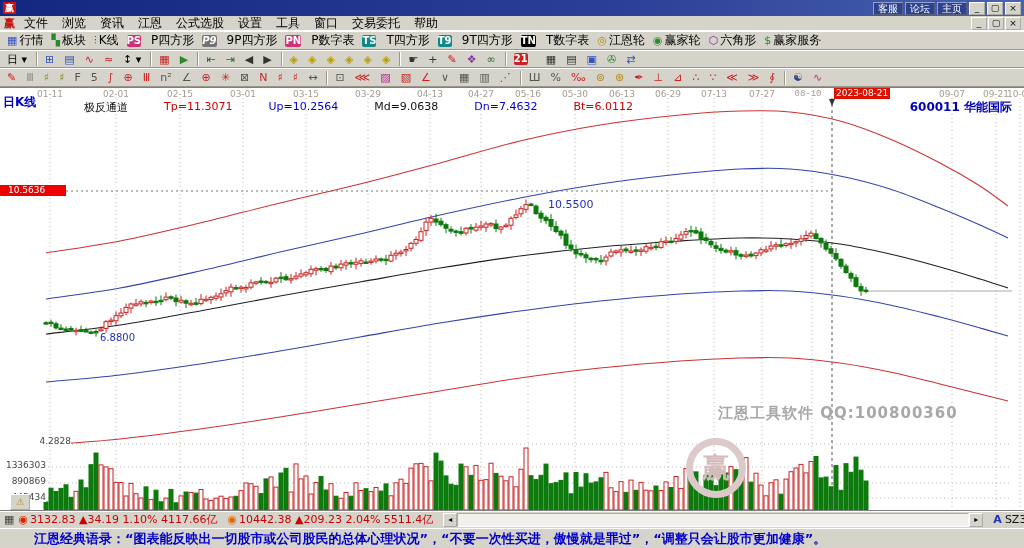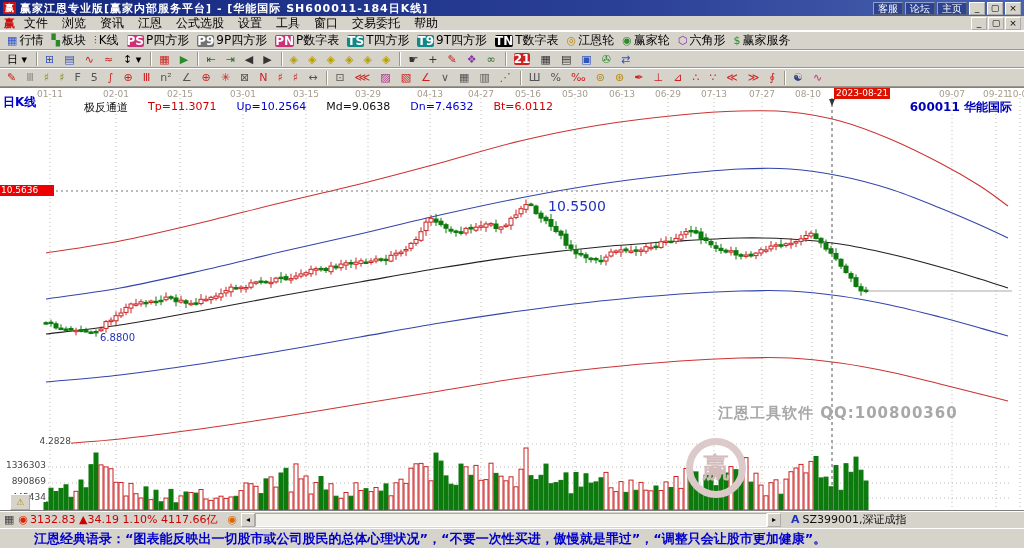--- a/index.html
+++ b/index.html
@@ -20,34 +20,34 @@
   .menu-item { padding:0 7px; height:15px; line-height:15px; font-size:12px; cursor:pointer; }
   .menu-logo { color:#cc1111; font-weight:bold; margin-right:2px; font-size:11px; }
   .mdi-controls { position:absolute; right:3px; top:1px; display:flex; gap:1px; }
 
   
   .toolbar { display:flex; align-items:center; padding:0 3px; background:#d6d3ca; border-top:1px solid #fff; border-bottom:1px solid #9a968c; }
   .row-a { height:19px; } .row-b { height:18px; } .row-c { height:19px; }
   .tbtn { display:inline-flex; align-items:center; height:17px; padding:0 3px; cursor:pointer; border:1px solid transparent; white-space:nowrap; }
   .tbtn .ic { font-size:11px; line-height:15px; margin-right:2px; }
   .tbtn .lbl { font-size:12px; color:#000; }
-  .badge { display:inline-block; min-width:14px; height:12px; line-height:12px; font-size:12px; font-weight:bold; color:#fff; text-align:left; border-radius:2px; margin-right:2px; }
+  .badge { display:inline-block; min-width:14px; height:12px; line-height:12px; font-size:10px; font-weight:bold; color:#fff; text-align:left; border-radius:2px; margin-right:10px; }
   .tsep { width:2px; height:14px; border-left:1px solid #9a968c; border-right:1px solid #fff; margin:0 3px; }
 
   
   .chart-area { position:relative; width:1024px; height:423px; background:#fff; border-top:1px solid #808080; overflow:hidden; }
   .chart-area svg { position:absolute; left:0; top:0; }
   .kline-label { position:absolute; left:3px; top:6px; color:#0000cc; font-weight:bold; font-size:12px; z-index:5; }
-  .legend { position:absolute; left:84px; top:12px; display:flex; gap:20px; font-size:11px; z-index:5; white-space:nowrap; }
+  .legend { position:absolute; left:84px; top:12px; display:flex; gap:36px; font-size:11px; z-index:5; white-space:nowrap; }
   .lg-k { color:#111; } .lg-r { color:#cc0000; } .lg-b { color:#0000cc; }
   .stock-label { position:absolute; right:12px; top:11px; color:#0000bb; font-weight:bold; font-size:12px; z-index:5; }
   .date-tick { position:absolute; top:1px; transform:translateX(-50%); font-size:9px; color:#a59d8f; white-space:nowrap; z-index:4; }
   .date-selected { position:absolute; top:0; background:#dd1100; color:#fff; font-size:9px; padding:0 2px; line-height:11px; z-index:6; white-space:nowrap; }
-  .px-marker { position:absolute; left:0; top:97px; width:54px; background:#ee0000; color:#fff; font-size:9px; line-height:11px; padding-left:1px; z-index:6; }
-  .px-high { position:absolute; color:#2233bb; font-size:14px; z-index:5; }
+  .px-marker { position:absolute; left:0; top:97px; width:66px; background:#ee0000; color:#fff; font-size:9px; line-height:11px; padding-left:8px; z-index:6; }
+  .px-high { position:absolute; color:#2233bb; font-size:11px; z-index:5; }
   .px-low { position:absolute; color:#2233bb; font-size:10px; z-index:5; }
   .ax-label { position:absolute; left:0; width:46px; text-align:right; font-size:9px; color:#444; z-index:5; background:#fff; }
   .wm-text { position:absolute; left:718px; top:316px; color:#a8a8a8; font-size:15px; font-weight:bold; letter-spacing:1px; z-index:3; }
   .wm-logo { position:absolute; left:686px; top:350px; width:60px; height:60px; border:7px solid #dcc9c9; border-radius:50%; color:#d4bcbc; font-size:28px; font-weight:bold; line-height:46px; text-align:center; z-index:3; }
   .wm-brand { position:absolute; left:756px; top:362px; color:#d6c6c6; font-size:30px; font-weight:bold; letter-spacing:3px; z-index:3; }
   .float-tool { position:absolute; left:10px; top:406px; width:20px; height:16px; background:#d6d3ca; border:1px outset #fff; font-size:9px; color:#b08800; text-align:center; line-height:14px; cursor:pointer; z-index:7; }
 
   
   .statusbar { height:18px; display:flex; align-items:center; border-top:1px solid #808080; box-shadow:inset 0 1px 0 #fff; padding:0 2px; font-size:11px; position:relative; }
   .sb-ic { font-size:11px; margin:0 2px; }
@@ -61,21 +61,20 @@
   
   .quotebar { height:20px; line-height:19px; padding-left:34px; color:#0000cc; font-weight:bold; font-size:13px; white-space:nowrap; border-top:1px solid #fff; }
 </style>
 </head>
 <body>
 
 <div id="app">
 
   <div class="titlebar">
     <span class="app-icon">赢</span>
-    <span class="title-text">赢家江恩专业版[赢家内部服务平台] - [华能国际  SH600011-184日K线]</span>
     <span class="tb-right">
         <span class="tb-linkbtn">客服</span>
         <span class="tb-linkbtn">论坛</span>
         <span class="tb-linkbtn">主页</span>
         <span class="winbtn">_</span>
         <span class="winbtn">▢</span>
         <span class="winbtn">×</span>
       </span>
   </div>
 
@@ -100,21 +99,21 @@
       </span>
       <span class="tbtn">
         <span class="ic" style="color: rgb(204, 34, 34);">⫶</span>
         <span class="lbl">K线</span>
       </span>
       <span class="tbtn">
         <span class="badge" style="background: rgb(204, 51, 119);">PS</span>
         <span class="lbl">P四方形</span>
       </span>
       <span class="tbtn">
-        <span class="badge" style="background: #737373;">P9</span>
+        <span class="badge" style="background: #737373; font-style: italic;">P9</span>
         <span class="lbl">9P四方形</span>
       </span>
       <span class="tbtn">
         <span class="badge" style="background: rgb(204, 51, 119);">PN</span>
         <span class="lbl">P数字表</span>
       </span>
       <span class="tbtn">
         <span class="badge" style="background: rgb(17, 136, 136);">TS</span>
         <span class="lbl">T四方形</span>
       </span>
@@ -921,21 +920,21 @@
         <div class="date-tick" style="left: 306px;">03-15</div>
         <div class="date-tick" style="left: 368px;">03-29</div>
         <div class="date-tick" style="left: 430px;">04-13</div>
         <div class="date-tick" style="left: 481px; text-align: center;">04-27</div>
         <div class="date-tick" style="left: 528px;">05-16</div>
         <div class="date-tick" style="left: 575px;">05-30</div>
         <div class="date-tick" style="left: 622px;">06-13</div>
         <div class="date-tick" style="left: 668px;">06-29</div>
         <div class="date-tick" style="left: 714px;">07-13</div>
         <div class="date-tick" style="left: 762px;">07-27</div>
-        <div class="date-tick" style="left: 808px;">08-10</div>
+        <div class="date-tick" style="left: 808px; font-family: Liberation Mono, monospace;">08-10</div>
         <div class="date-tick" style="left: 952px;">09-07</div>
         <div class="date-tick" style="left: 996px;">09-21</div>
         <div class="date-tick" style="left: 1020px;">10-05</div>
         <div class="date-selected" style="left: 834px;">2023-08-21</div>
       </div>
 
     <div class="px-marker" style="top: 97px;">10.5636</div>
     <div class="px-high" id="lbl-high" style="left: 548px; top: 110px;">10.5500</div>
     <div class="px-low" id="lbl-low" style="left: 100px; top: 244px;">6.8800</div>
     <div class="ax-label" id="lbl-scale4" style="top: 348px; margin-left: 25px;">4.2828</div>
@@ -947,20 +946,21 @@
     <div class="wm-logo">赢</div>
 
     <div class="float-tool">⚠</div>
   </div>
 
   <div class="statusbar">
     <span class="sb-ic" style="color:#444">▦</span>
     <span class="sb-ic" style="color:#dd2200">◉</span>
     <span class="sb-red">3132.83 ▲34.19 1.10% 4117.66亿</span>
     <span class="sb-ic" style="color:#dd6600">◉</span>
+    <span class="sb-red">10442.38 ▲209.23 2.04% 5511.4亿</span>
     <span class="sb-scroll">
       <span class="sb-arrow">◂</span>
       <span class="sb-track"></span>
       <span class="sb-arrow">▸</span>
     </span>
     <span class="sb-right">
       <span class="font-ic">A</span>
       <span>SZ399001,深证成指</span>
     </span>
   </div>

